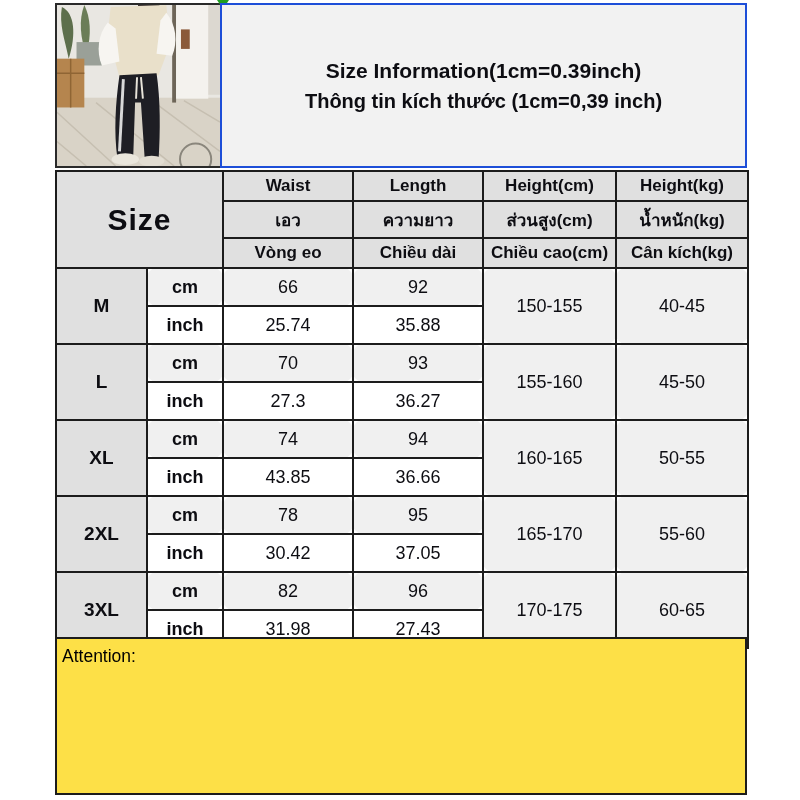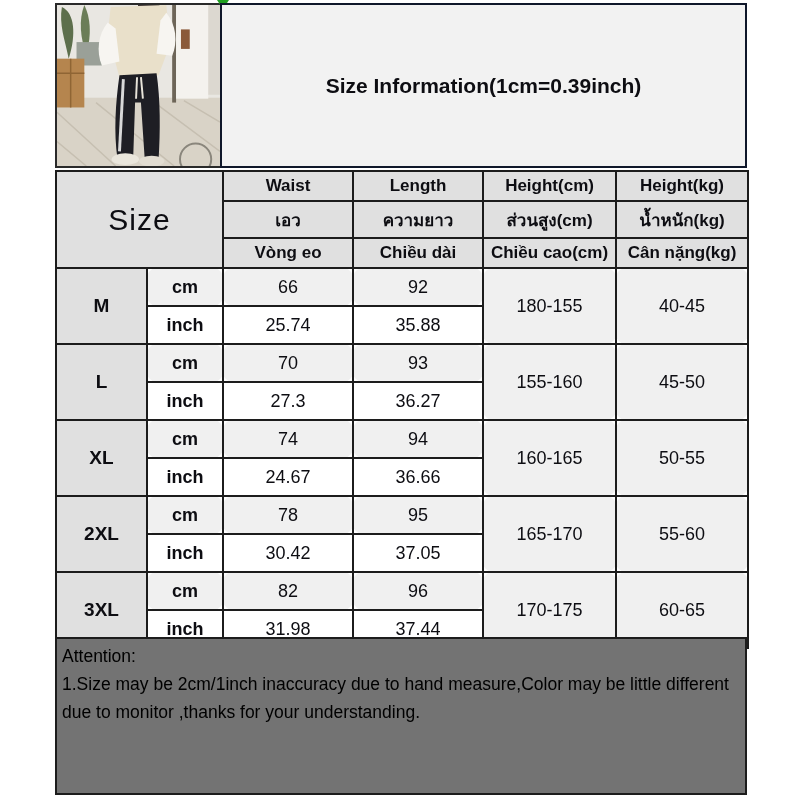--- a/index.html
+++ b/index.html
@@ -13,49 +13,49 @@
     border:2px solid #2a2a2a;box-sizing:border-box;background:#eceae6;overflow:hidden;
   }
   .photo svg{display:block;width:100%;height:100%;}
   .flag{
     position:absolute;left:217px;top:0;width:0;height:0;
     border-top:9px solid #1f9e1f;border-left:6px solid transparent;border-right:6px solid transparent;
   }
   
   .title-box{
     position:absolute;left:220px;top:3px;width:527px;height:165px;box-sizing:border-box;
-    border:2px solid #0f172a;background:#f2f2f2;
+    border:2px solid #1d4ed8;background:#f2f2f2;
     display:flex;flex-direction:column;justify-content:center;align-items:center;text-align:center;
   }
   .title-en{font-size:21px;font-weight:bold;line-height:31px;}
   .title-th{font-size:20px;font-weight:bold;line-height:30px;}
   .title-vi{font-size:20px;font-weight:bold;line-height:30px;}
   
   table.size-table{
     position:absolute;left:55px;top:170px;width:692px;
     border-collapse:collapse;table-layout:fixed;
   }
   table.size-table th,table.size-table td{
     border:2px solid #1c1c1c;text-align:center;vertical-align:middle;
     padding:4px;overflow:hidden;white-space:nowrap;
   }
   .hdr{background:#e0e0e0;font-weight:bold;font-size:17px;}
-  th.size-main{background:#e0e0e0;font-size:30px;font-weight:normal;letter-spacing:1px;}
+  th.size-main{background:#e0e0e0;font-size:30px;font-weight:bold;letter-spacing:1px;}
   th.size-name{background:#e0e0e0;font-size:19px;font-weight:bold;}
   td.unit{font-size:18px;font-weight:bold;}
   td.val{font-size:18px;font-weight:400;}
   tr.sub-cm td{background:#f0f0f0;border-radius:10px;}
   tr.sub-inch td{background:#ffffff;}
   td.range{background:#f0f0f0;font-size:18px;font-weight:400;}
   tr.hrow{height:28px;}
   tr.brow{height:38px;}
   
   .attention{
     position:absolute;left:55px;top:637px;width:692px;height:158px;box-sizing:border-box;
-    border:2px solid #1c1c1c;background:#737373;padding:3px 16px 0 5px;
+    border:2px solid #1c1c1c;background:#fde047;padding:3px 16px 0 5px;
     font-size:17.5px;line-height:28px;font-weight:400;color:#000;
   }
   .attention p{margin:0;}
 </style>
 </head>
 <body>
 
 <div class="canvas">
 
   <div class="photo">
@@ -88,20 +88,21 @@
       <path d="M68,76 L64,150" stroke="#d8d8d8" stroke-width="3" fill="none"></path>
       <path d="M82,74 L81,96 M86,74 L88,96" stroke="#e8e4da" stroke-width="2" fill="none"></path>
       <ellipse cx="70" cy="158" rx="14" ry="6" fill="#eae6dc"></ellipse>
       <ellipse cx="97" cy="160" rx="13" ry="5.5" fill="#e2ddd2"></ellipse>
     </svg>
   </div>
   <div class="flag"></div>
 
   <div class="title-box">
     <div class="title-en">Size Information(1cm=0.39inch)</div>
+    <div class="title-vi">Thông tin kích thước (1cm=0,39 inch)</div>
   </div>
 
   <table class="size-table">
     <colgroup>
       <col style="width:91px">
         <col style="width:76px">
         <col style="width:130px">
       <col style="width:130px">
         <col style="width:133px">
         <col style="width:132px">
@@ -117,31 +118,31 @@
       <tr class="hrow">
         <th class="hdr">เอว</th>
         <th class="hdr">ความยาว</th>
         <th class="hdr">ส่วนสูง(cm)</th>
         <th class="hdr">น้ำหนัก(kg)</th>
       </tr>
       <tr class="hrow">
         <th class="hdr">Vòng eo</th>
         <th class="hdr">Chiều dài</th>
         <th class="hdr">Chiều cao(cm)</th>
-        <th class="hdr">Cân nặng(kg)</th>
+        <th class="hdr">Cân kích(kg)</th>
       </tr>
     </thead>
     <tbody>
 
       <tr class="brow sub-cm">
         <th class="size-name" rowspan="2">M</th>
         <td class="unit">cm</td>
         <td class="val">66</td>
         <td class="val">92</td>
-        <td class="range" rowspan="2">180-155</td>
+        <td class="range" rowspan="2">150-155</td>
         <td class="range" rowspan="2">40-45</td>
       </tr>
       <tr class="brow sub-inch">
         <td class="unit">inch</td>
         <td class="val">25.74</td>
         <td class="val">35.88</td>
       </tr>
 
       <tr class="brow sub-cm">
         <th class="size-name" rowspan="2">L</th>
@@ -160,21 +161,21 @@
       <tr class="brow sub-cm">
         <th class="size-name" rowspan="2">XL</th>
         <td class="unit">cm</td>
         <td class="val">74</td>
         <td class="val">94</td>
         <td class="range" rowspan="2">160-165</td>
         <td class="range" rowspan="2">50-55</td>
       </tr>
       <tr class="brow sub-inch">
         <td class="unit">inch</td>
-        <td class="val">24.67</td>
+        <td class="val">43.85</td>
         <td class="val">36.66</td>
       </tr>
 
       <tr class="brow sub-cm">
         <th class="size-name" rowspan="2">2XL</th>
         <td class="unit">cm</td>
         <td class="val">78</td>
         <td class="val">95</td>
         <td class="range" rowspan="2">165-170</td>
         <td class="range" rowspan="2">55-60</td>
@@ -189,23 +190,22 @@
         <th class="size-name" rowspan="2">3XL</th>
         <td class="unit">cm</td>
         <td class="val">82</td>
         <td class="val">96</td>
         <td class="range" rowspan="2">170-175</td>
         <td class="range" rowspan="2">60-65</td>
       </tr>
       <tr class="brow sub-inch">
         <td class="unit">inch</td>
         <td class="val">31.98</td>
-        <td class="val">37.44</td>
+        <td class="val">27.43</td>
       </tr>
     </tbody>
   </table>
 
   <div class="attention">
     <p>Attention:</p>
-    <p>1.Size may be 2cm/1inch inaccuracy due to hand measure,Color may be little different due to monitor ,thanks for your understanding.</p>
   </div>
 
 </div>
 
 </body></html>

